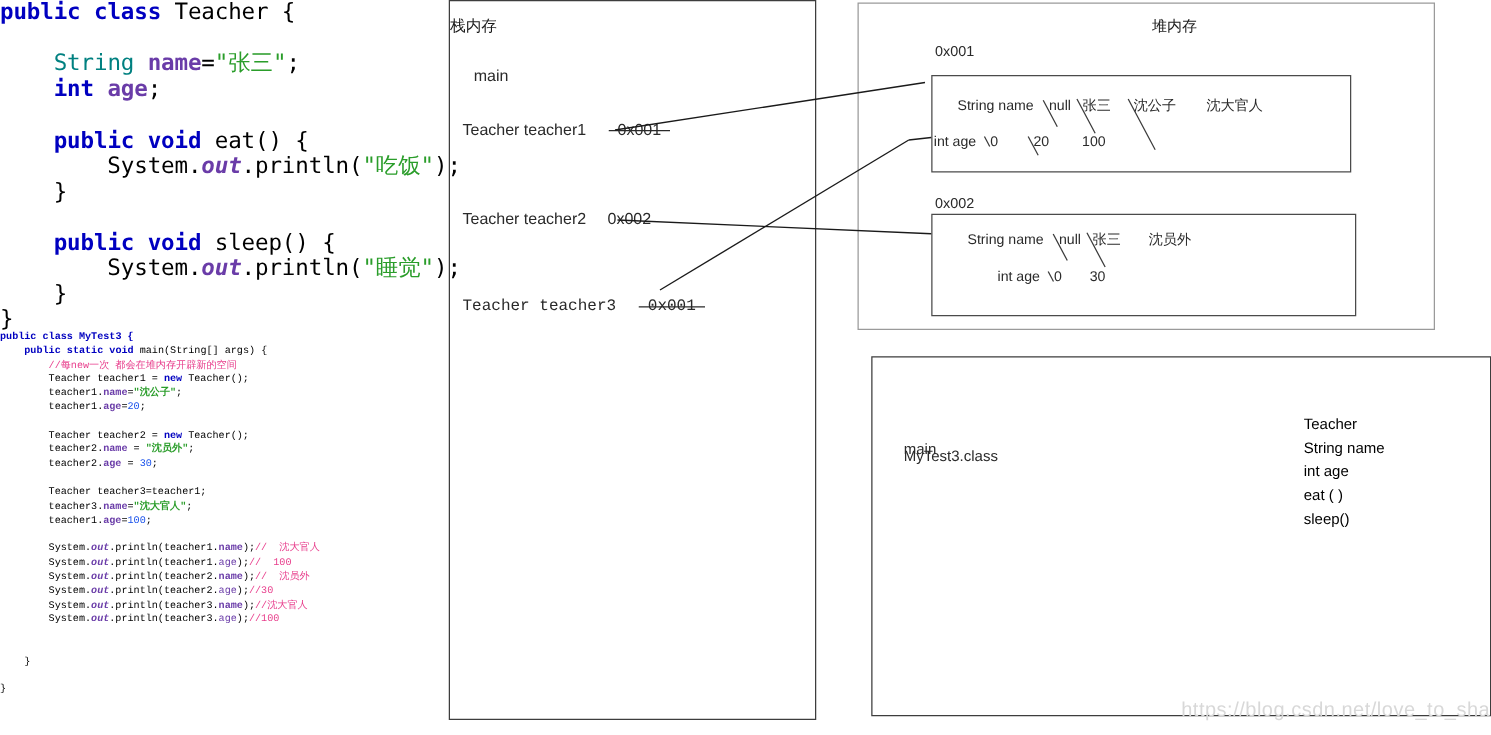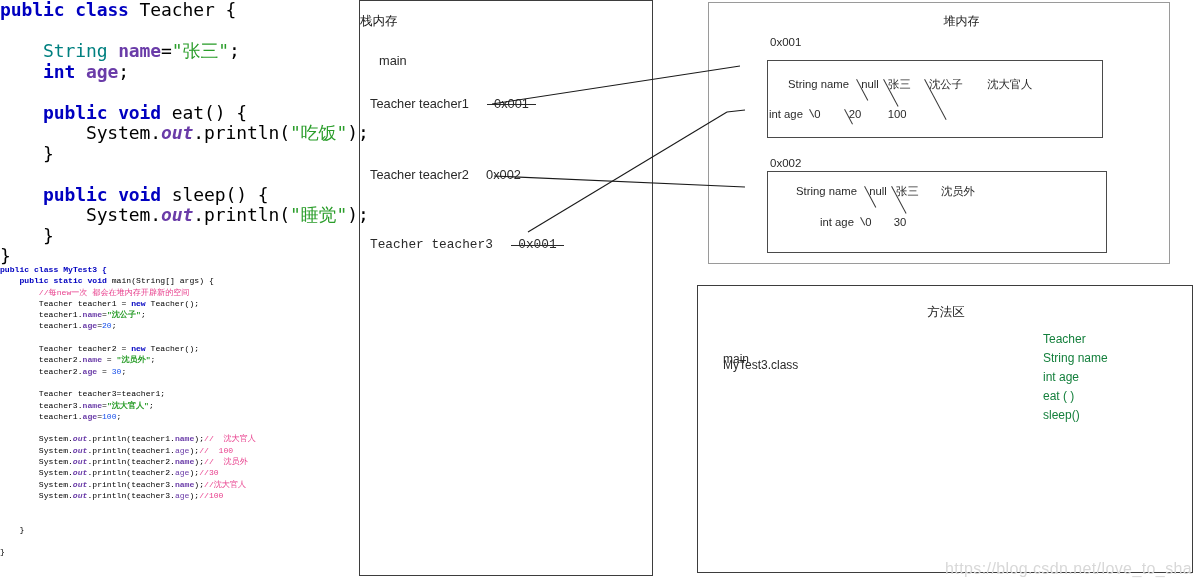--- a/index.html
+++ b/index.html
@@ -89,21 +89,21 @@
     content: "";
     position: absolute;
     left: -7px; right: -7px;
     top: 53%;
     border-top: 1.2px solid #2a2a2a;
   }
 
   
   #heap-panel {
     position: absolute;
-    left: 708px; top: 2px;
+    left: 686px; top: 2px;
     width: 462px; height: 262px;
     border: 1.6px solid #9a9a9a;
     box-sizing: border-box;
   }
   #heap-title {
     position: absolute;
     left: 0; top: 10px;
     width: 505px;
     text-align: center;
     font-size: 12px;
@@ -158,21 +158,21 @@
     position: absolute;
     left: 25px;
     font-size: 12px;
     color: #2a2a2a;
     white-space: nowrap;
   }
   .ma-right-item {
     position: absolute;
     left: 345px;
     font-size: 12px;
-    color: #15803d;
+    color: #000000;
     white-space: nowrap;
   }
 
   
   #connectors {
     position: absolute;
     left: 0; top: 0;
     width: 1193px; height: 588px;
     pointer-events: none;
   }
@@ -261,21 +261,20 @@
       <span>int age</span>
       <span style="display:inline-block;width:5px"></span>
       <span class="val struck">0</span>
       <span style="display:inline-block;width:16px"></span>
       <span class="val">30</span>
     </div>
   </div>
 </div>
 
 <div id="method-panel">
-  <div id="method-title">方法区</div>
   <div class="ma-left-item" style="top:48px;margin-top:24px;">MyTest3.class</div>
   <div class="ma-left-item" style="top:66px;">main</div>
 
   <div class="ma-right-item" style="top:46px;">Teacher</div>
   <div class="ma-right-item" style="top:65px;">String name</div>
   <div class="ma-right-item" style="top:84px;">int age</div>
   <div class="ma-right-item" style="top:103px;">eat (  )</div>
   <div class="ma-right-item" style="top:122px;">sleep()</div>
 </div>
 

